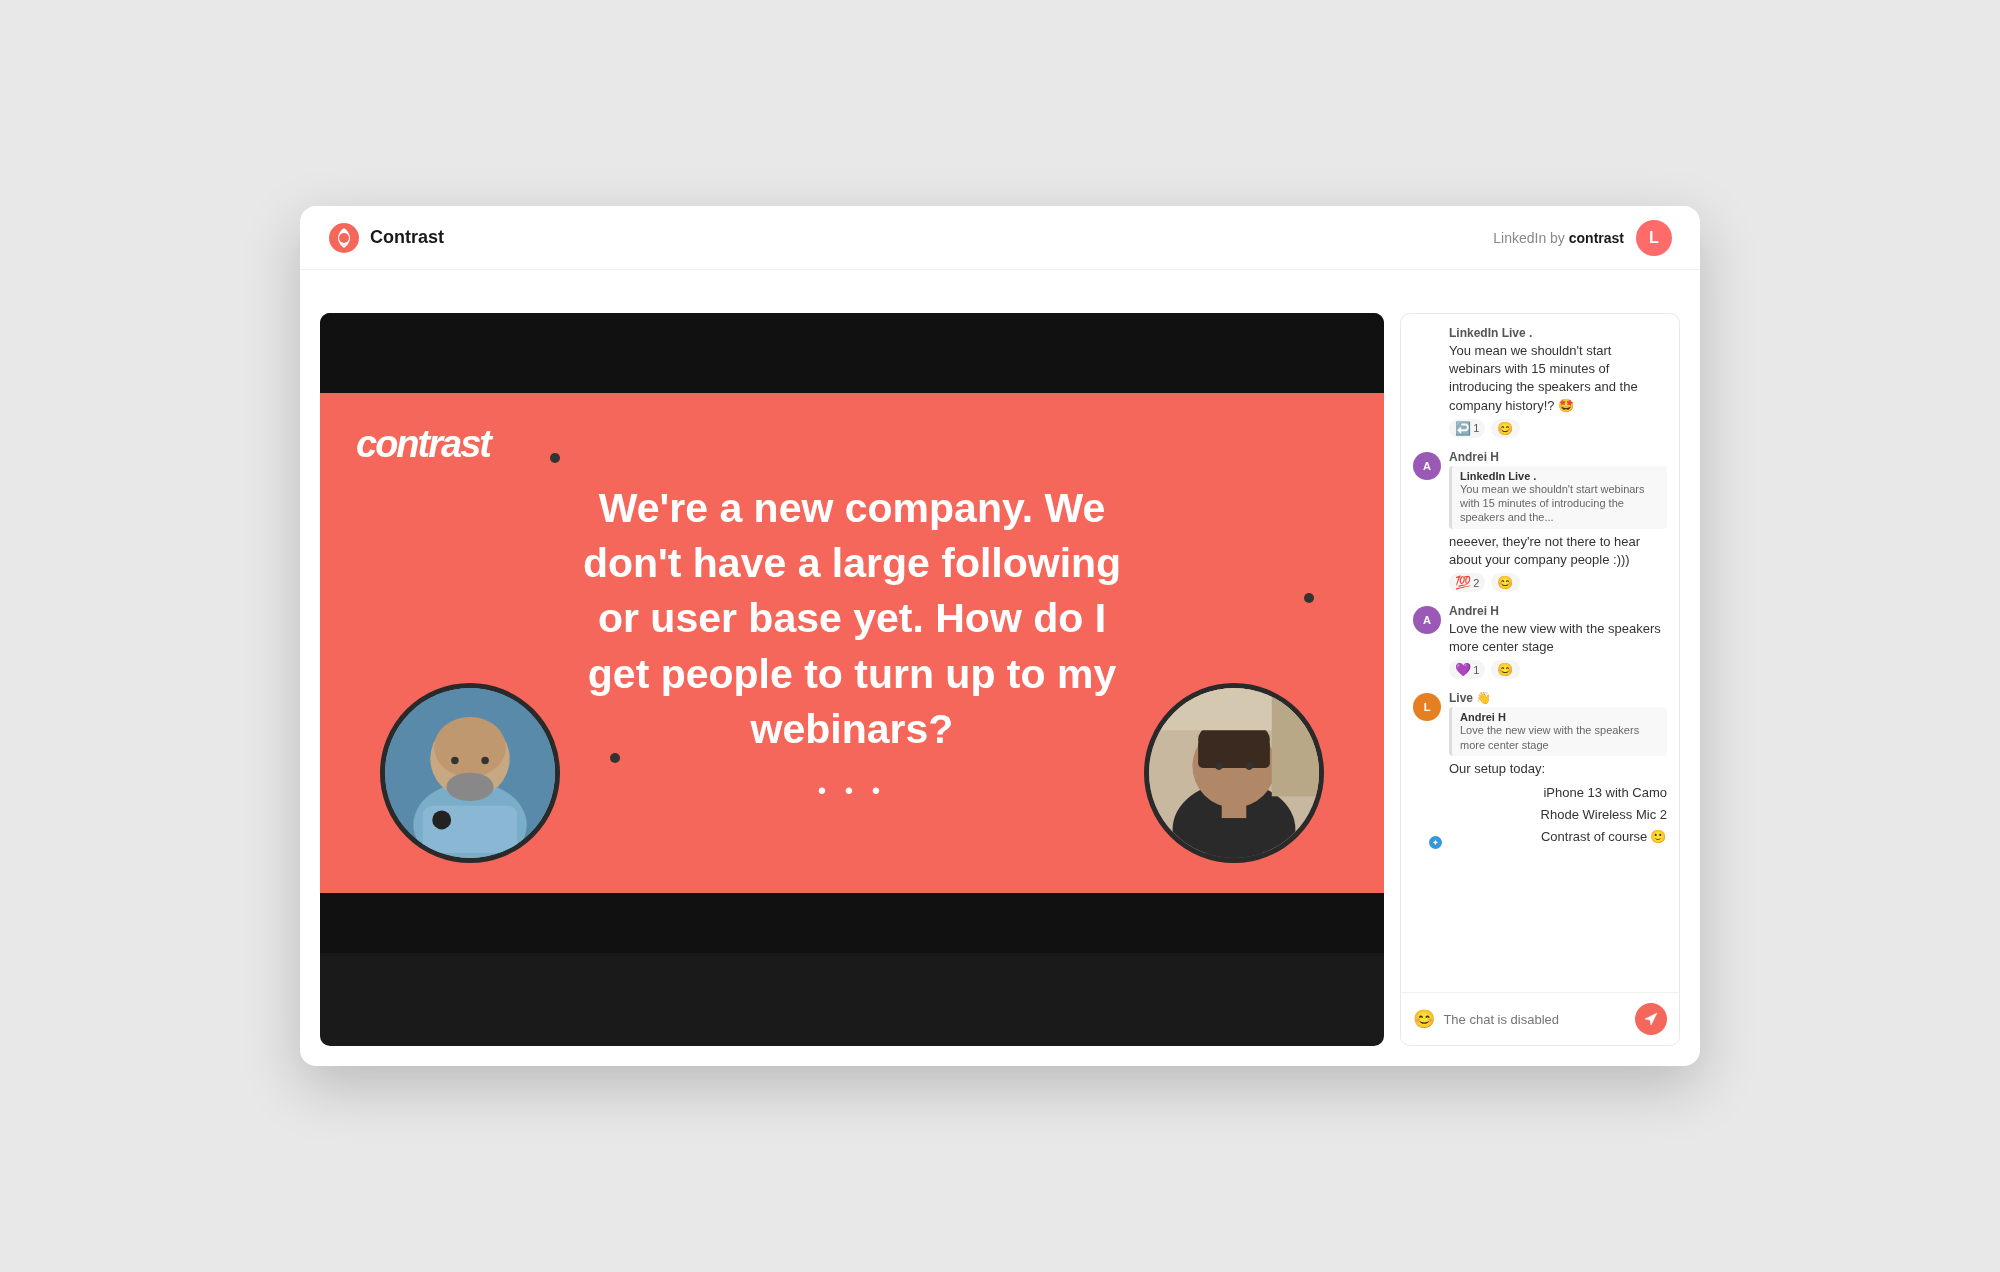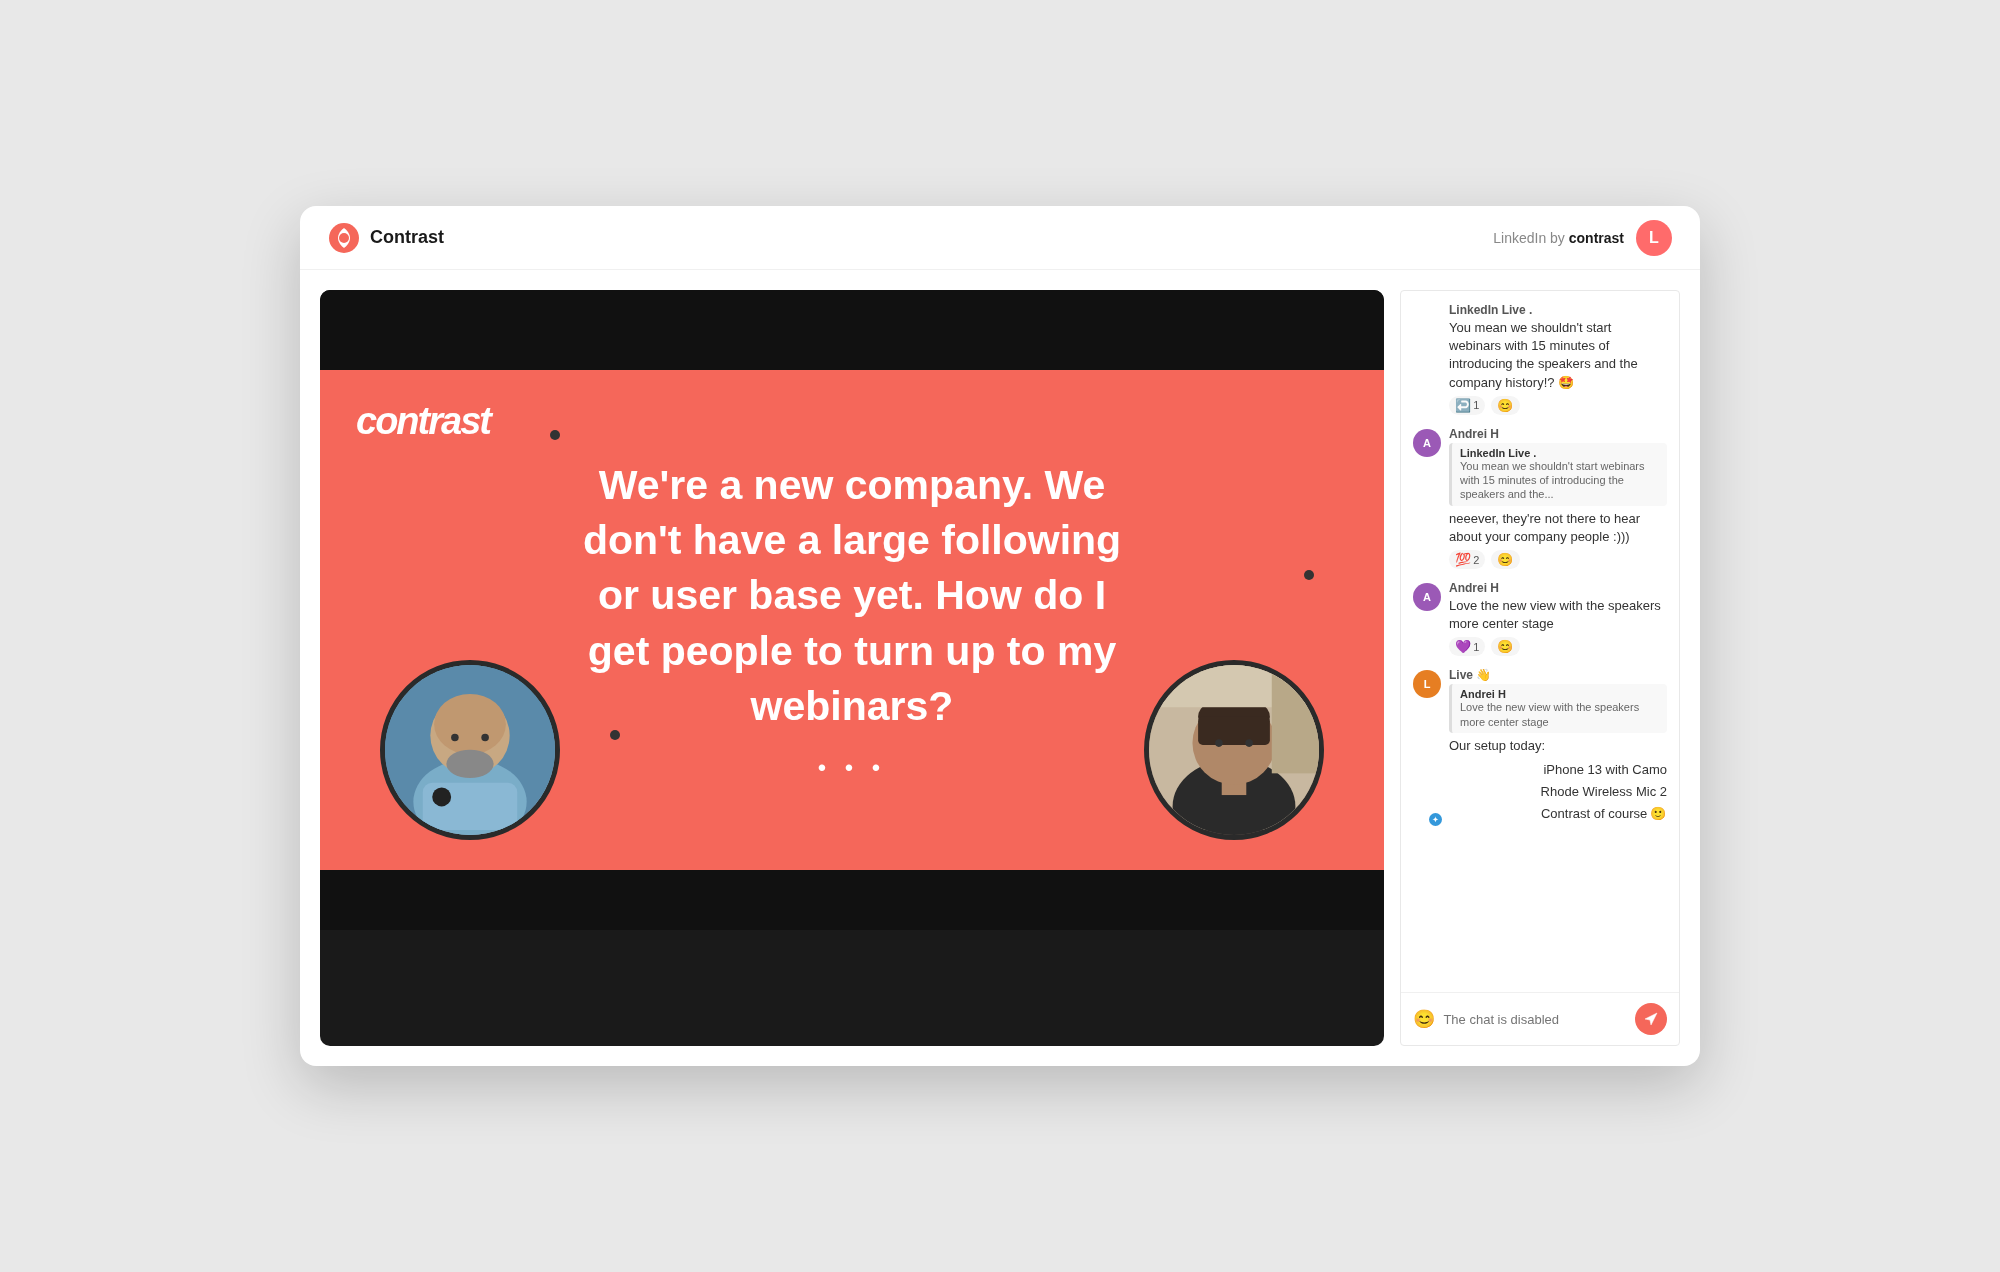--- a/index.html
+++ b/index.html
@@ -13,20 +13,21 @@
     }
     .app-window {
       width: 1400px;
       height: 860px;
       background: #ffffff;
       border-radius: 16px;
       box-shadow: 0 20px 60px rgba(0,0,0,0.2);
       display: flex;
       flex-direction: column;
       overflow: hidden;
+      gap: 23px;
     }
     
     .header {
       display: flex;
       align-items: center;
       justify-content: space-between;
       padding: 0 28px;
       height: 64px;
       border-bottom: 1px solid #f0f0f0;
       flex-shrink: 0;
@@ -159,21 +160,21 @@
       background: #333;
       border-radius: 50%;
       position: absolute;
     }
     
     .chat-sidebar {
       width: 280px;
       display: flex;
       flex-direction: column;
       border: 1px solid #e8e8e8;
-      border-radius: 4px;
+      border-radius: 10px;
       overflow: hidden;
       flex-shrink: 0;
     }
     .chat-messages {
       flex: 1;
       overflow-y: auto;
       padding: 12px;
       display: flex;
       flex-direction: column;
       gap: 12px;

